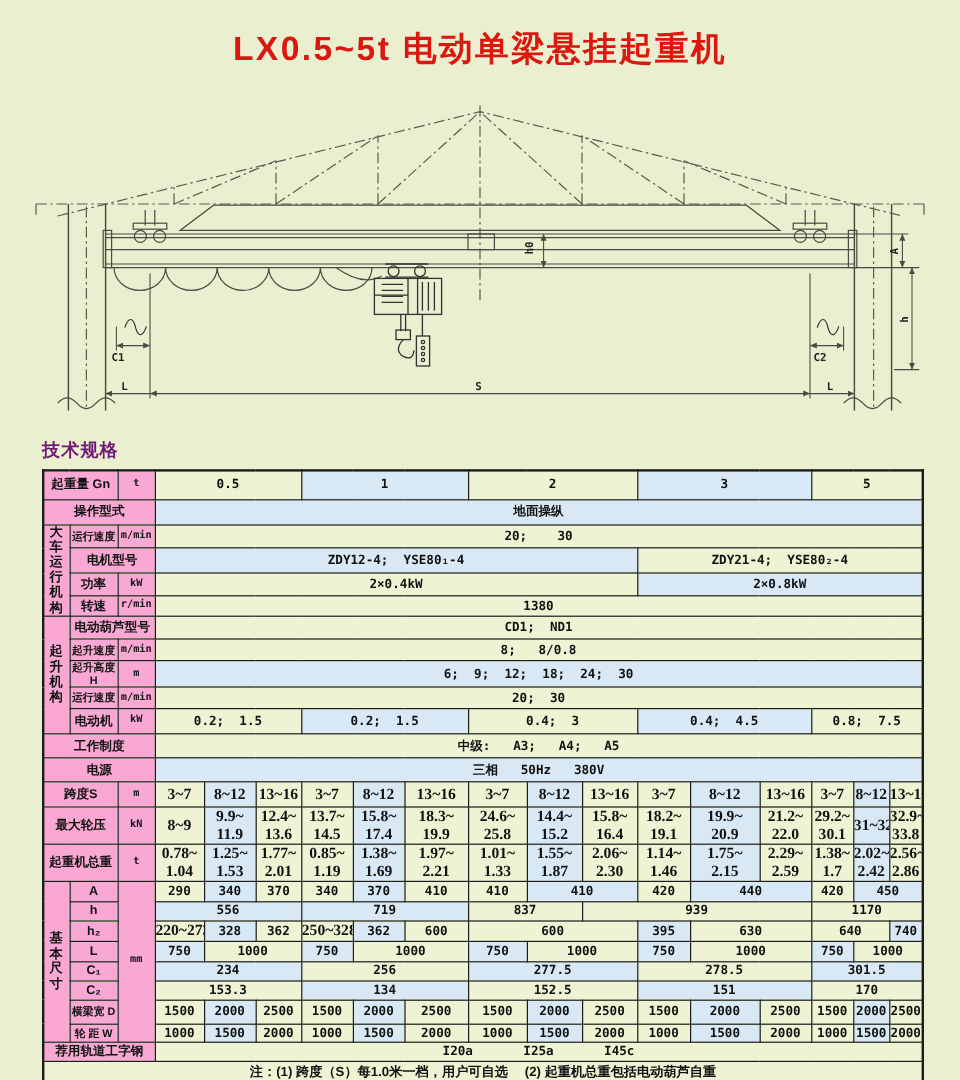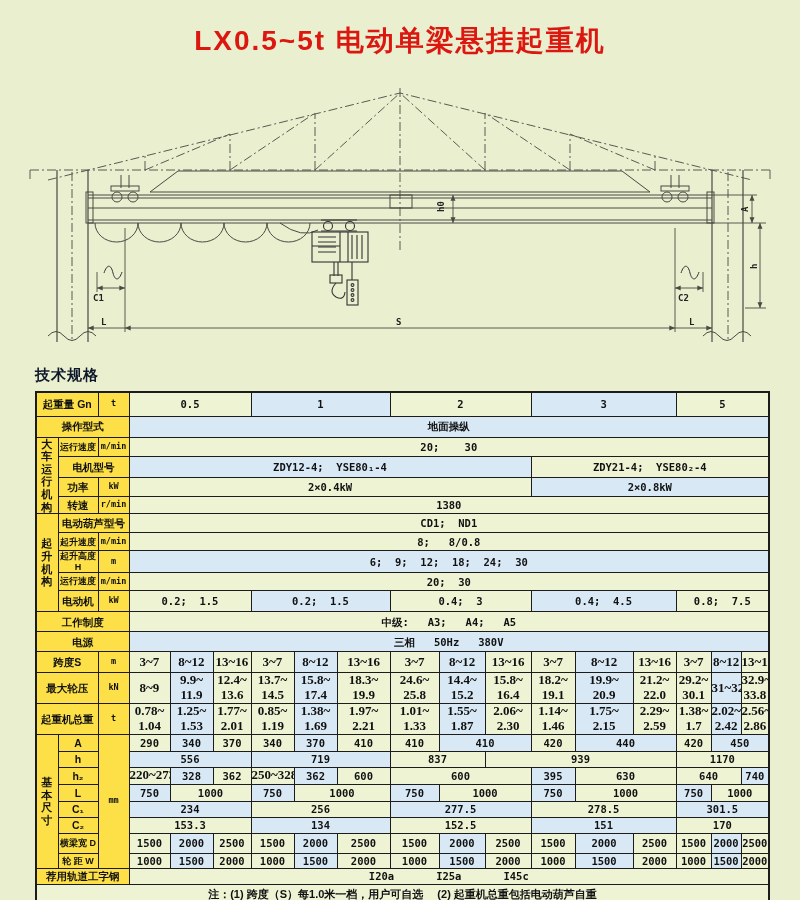--- a/index.html
+++ b/index.html
@@ -2,29 +2,29 @@
 <html><head>
 <meta charset="utf-8">
 <style>
   html,body{margin:0;padding:0;}
   body{width:800px;height:900px;background:#e9efcf;position:relative;overflow:hidden;
        font-family:"Liberation Sans",sans-serif;}
   #page-title{position:absolute;top:22px;left:0;width:800px;text-align:center;
        font-size:28px;font-weight:bold;color:#dc1710;letter-spacing:2px;}
   #diagram{position:absolute;left:0;top:80px;}
   #section-heading{position:absolute;left:35px;top:366px;font-size:15px;font-weight:bold;
-       color:#0f172a;letter-spacing:1px;}
+       color:#701a75;letter-spacing:1px;}
   #spec-table{position:absolute;left:35px;top:391px;border-collapse:collapse;
        table-layout:fixed;width:733px;border:2px solid #1c1c1c;}
   #spec-table td{border:1px solid #1c1c1c;text-align:center;vertical-align:middle;
        padding:0;white-space:pre-wrap;overflow:hidden;line-height:1.15;
        font-weight:bold;color:#111;}
   .c-g{background:#eef3d4;}
   .c-b{background:#d8e9f5;}
-  .c-l{background:#fde047;font-family:"Liberation Sans",sans-serif;font-size:10.5px;}
+  .c-l{background:#f9a8d4;font-family:"Liberation Sans",sans-serif;font-size:10.5px;}
   .c-g,.c-b{font-family:"DejaVu Sans Mono",monospace;font-size:10.5px;}
   .k-v{line-height:1.3;font-size:11px;letter-spacing:1px;}
   .k-u{font-size:8.5px;font-family:"DejaVu Sans Mono",monospace;}
   .k-s{font-size:9px;}
   .k-t{font-size:13px;font-family:Liberation Serif, serif;}
   .k-n{text-align:left;padding-left:24px;font-family:"Liberation Sans",sans-serif;
        font-size:11px;}
   svg text{font-family:"DejaVu Sans Mono",monospace;font-weight:bold;fill:#222;}
 </style>
 </head>

